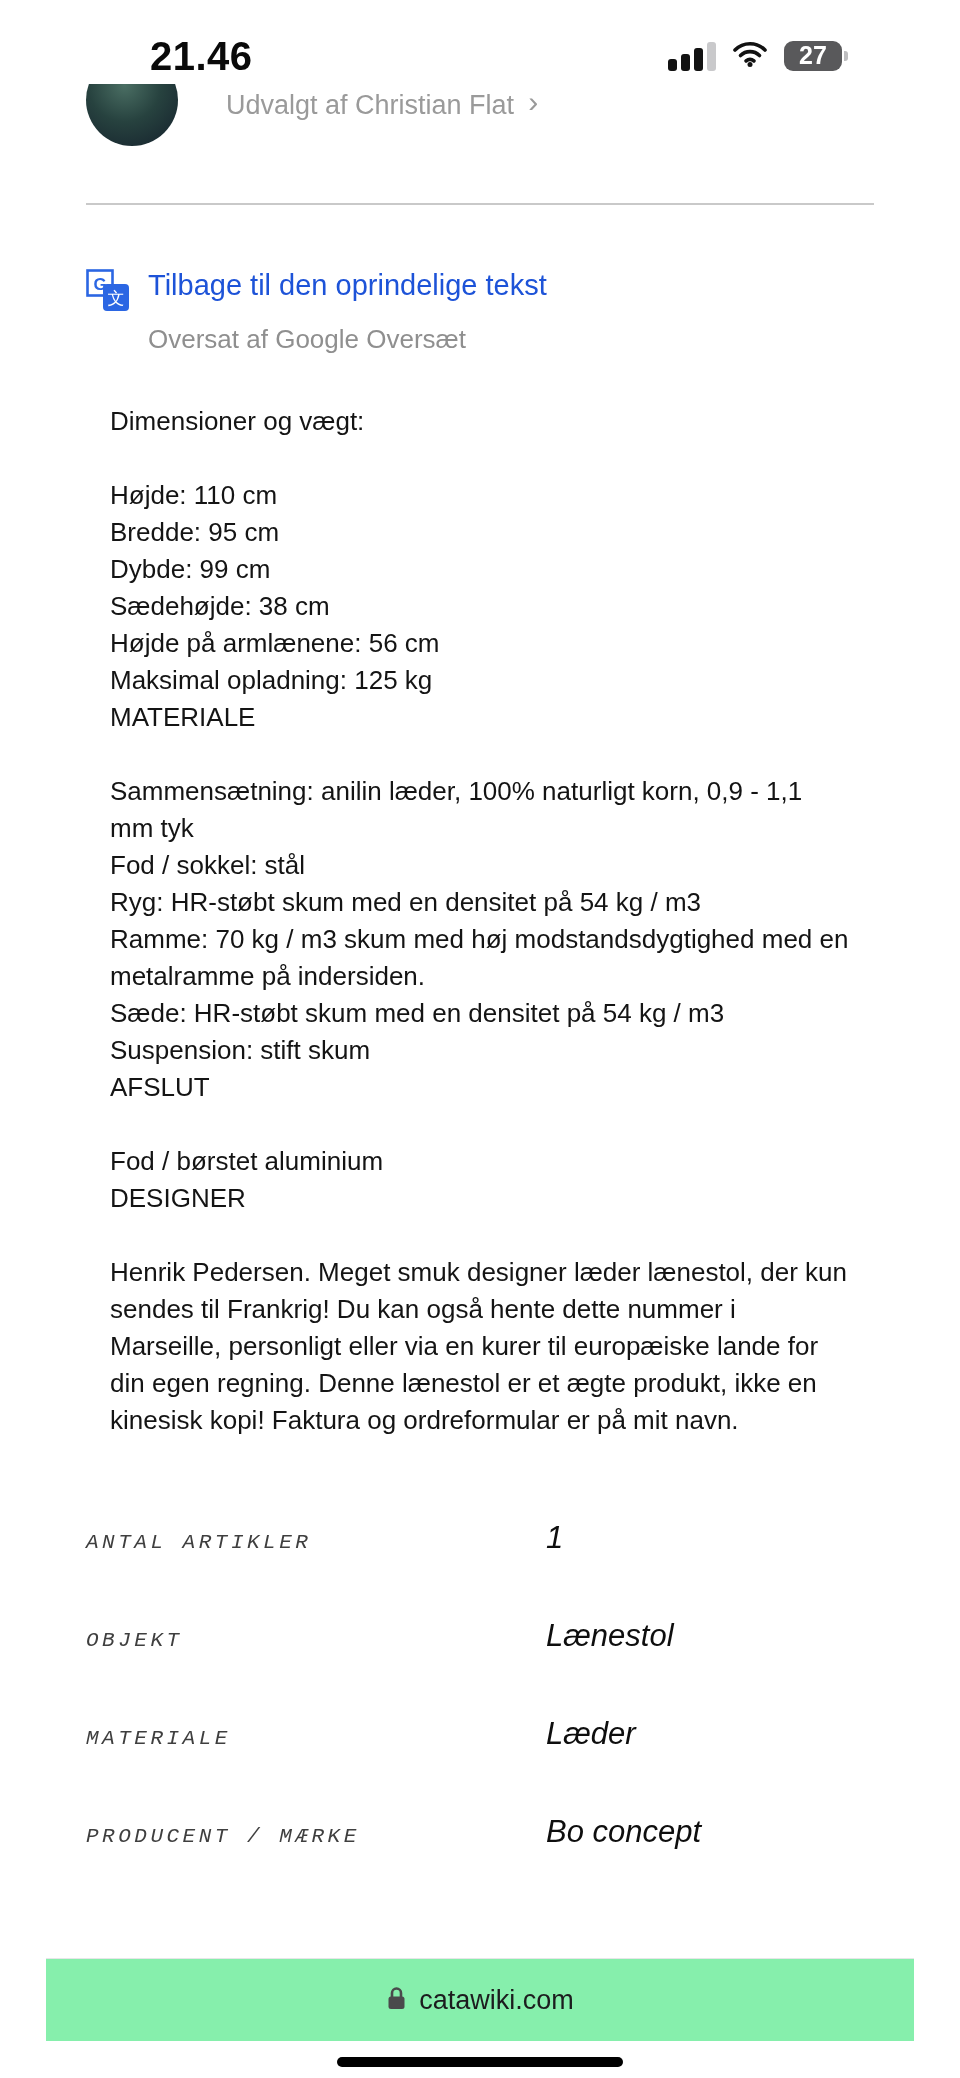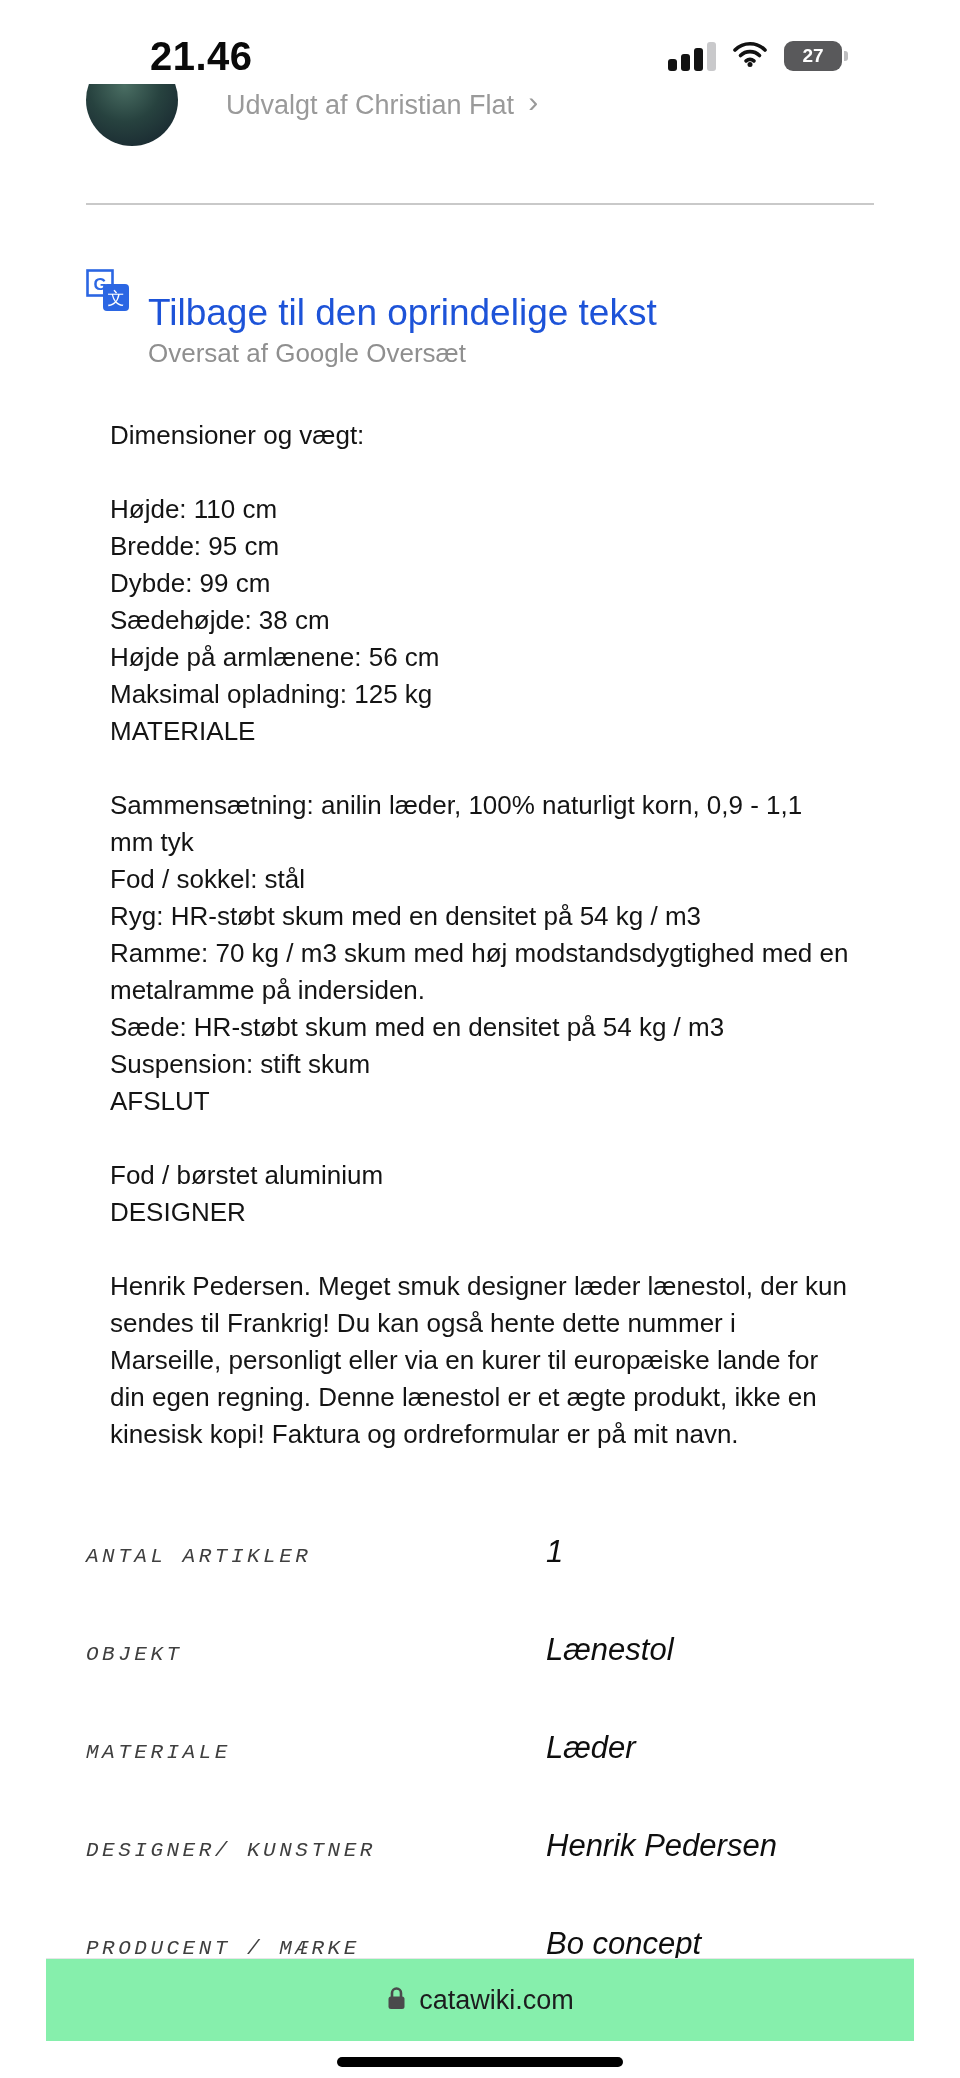--- a/index.html
+++ b/index.html
@@ -15,41 +15,41 @@
   .time { position:absolute; left:104px; top:34px; font-size:40px; font-weight:700; letter-spacing:0.5px; color:#0a0a0a; }
   .status-icons { position:absolute; right:72px; top:40px; display:flex; align-items:center; gap:16px; }
   .signal { display:flex; align-items:flex-end; gap:4px; height:30px; }
   .signal .bar { width:9px; border-radius:3px; background:#121212; }
   .signal .b1 { height:12px; } .signal .b2 { height:17px; } .signal .b3 { height:23px; }
   .signal .b4 { height:29px; background:#c9c9cb; }
   .battery {
     position:relative; width:58px; height:30px; border-radius:9px;
     background:#59595b; display:flex; align-items:center; justify-content:center;
   }
-  .battery .pct { font-size:19px; font-weight:700; color:#ffffff; }
+  .battery .pct { font-size:25px; font-weight:700; color:#ffffff; }
   .battery .cap { position:absolute; right:-6px; top:10px; width:4px; height:10px; border-radius:0 3px 3px 0; background:#bdbdbf; }
 
   
   .curator-clip { position:relative; height:62px; margin:0 40px; overflow:hidden; }
   .curator-row { position:absolute; left:0; top:0; display:flex; align-items:flex-start; }
   .avatar {
     width:92px; height:92px; border-radius:50%; margin-top:-30px; flex:0 0 auto;
     background:radial-gradient(circle at 42% 34%, #4a6e63 0%, #27423f 45%, #141f2b 100%);
   }
   .curator-label { margin:6px 0 0 48px; font-size:27px; color:#9a9a9a; white-space:nowrap; }
   .curator-chevron { margin:0 0 0 14px; font-size:30px; color:#9a9a9a; line-height:36px; }
 
   .divider { margin:57px 40px 0; border:0; border-top:2px solid #c9c9c9; }
 
   
   .translate-block { display:flex; align-items:flex-start; gap:18px; padding:0 40px; margin-top:62px; }
   .gt-icon { flex:0 0 auto; margin-top:2px; }
   .translate-texts { display:flex; flex-direction:column; }
-  .translate-link { font-size:37px; font-weight:500; color:#1d53d8; text-decoration:none; line-height:36px; cursor:pointer;margin-top:28px; }
-  .translate-attr { margin-top:6px; font-size:26px; color:#8f8f8f; line-height:32px; }
+  .translate-link { font-size:29px; font-weight:500; color:#1d53d8; text-decoration:none; line-height:36px; cursor:pointer; }
+  .translate-attr { margin-top:20px; font-size:26px; color:#8f8f8f; line-height:32px; }
 
   
   .description { padding:0 64px; margin-top:48px; font-size:26px; line-height:37px; color:#141414; }
   .description p { margin:0 0 37px 0; }
   .description p:last-child { margin-bottom:0; }
 
   
   .specs { padding:0 40px; margin-top:50px;font-style:italic; }
   .spec-row { display:flex; align-items:baseline; height:98px; box-sizing:border-box; padding-top:32px; }
   .spec-label {
@@ -139,24 +139,20 @@
       </div>
       <div class="spec-row">
         <div class="spec-label">OBJEKT</div>
         <div class="spec-value">Lænestol</div>
       </div>
       <div class="spec-row">
         <div class="spec-label">MATERIALE</div>
         <div class="spec-value">Læder</div>
       </div>
       <div class="spec-row">
-        <div class="spec-label">DESIGNER/ KUNSTNER</div>
-        <div class="spec-value">Henrik Pedersen</div>
-      </div>
-      <div class="spec-row">
         <div class="spec-label">PRODUCENT / MÆRKE</div>
         <div class="spec-value">Bo concept</div>
       </div>
     </div>
 
   <div class="bottom-bar">
     <span>
       <svg width="21" height="26" viewBox="0 0 21 26">
         <path d="M6 12 V8 a4.5 4.5 0 0 1 9 0 V12" fill="none" stroke="#4a4a4c" stroke-width="2.6"></path>
         <rect x="2.5" y="11.5" width="16" height="12.5" rx="2.5" fill="#4a4a4c"></rect>

